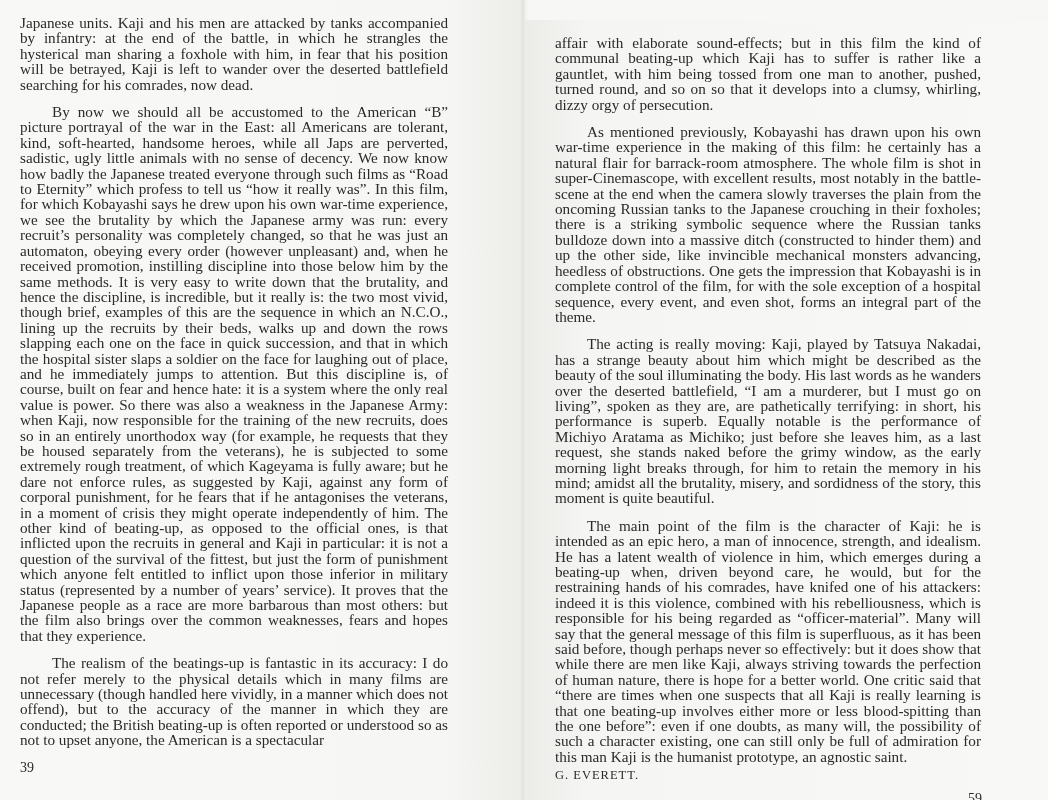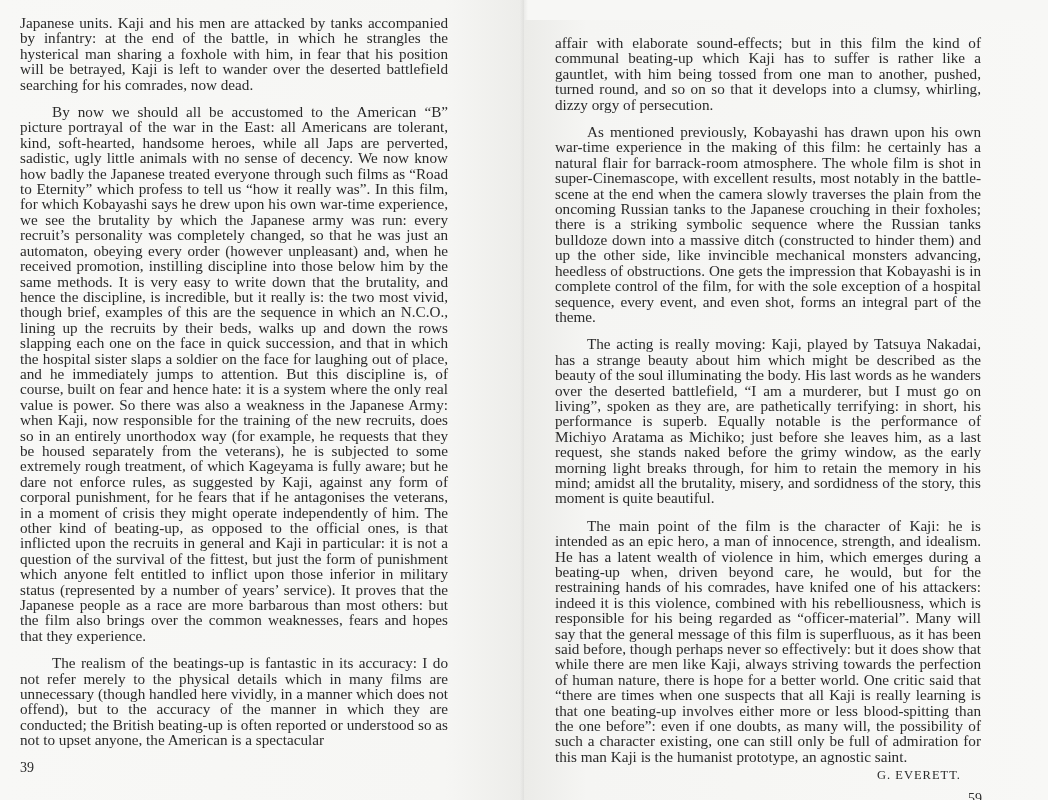--- a/index.html
+++ b/index.html
@@ -22,21 +22,21 @@
       font-size: 15.2px;
       line-height: 15.4px;
       text-align: justify;
       hyphens: manual;
     }
     .left .col { left: 20px; top: 15px; width: 428px; }
     .right .col { left: 31px; top: 15px; width: 426px; }
     .col p { margin: 0 0 12px 0; }
     .col p.indent { text-indent: 32px; }
     .signature {
-      text-align: right; font-size: 12.5px; letter-spacing: 1px;
+      font-size: 12.5px; letter-spacing: 1px;
       margin-top: 4px; padding-right: 20px;
     }
     .page-num {
       position: absolute; font-size: 14px;
     }
     .left .page-num { left: 20px; top: 760px; }
     .right .page-num { left: 444px; top: 771px; }
   </style>
 </head>
 <body>

